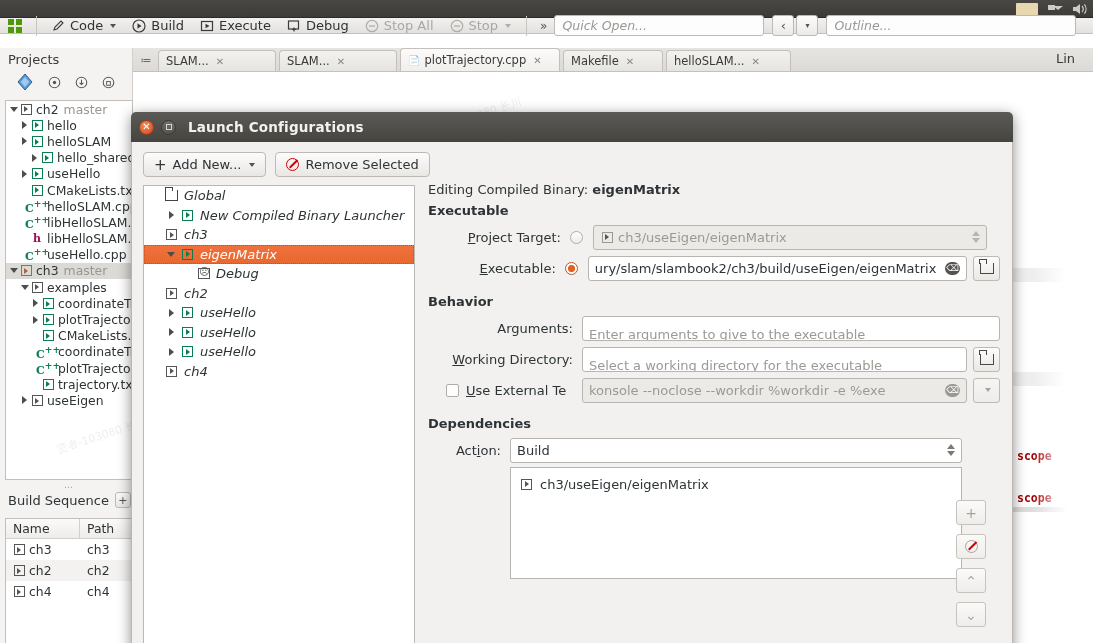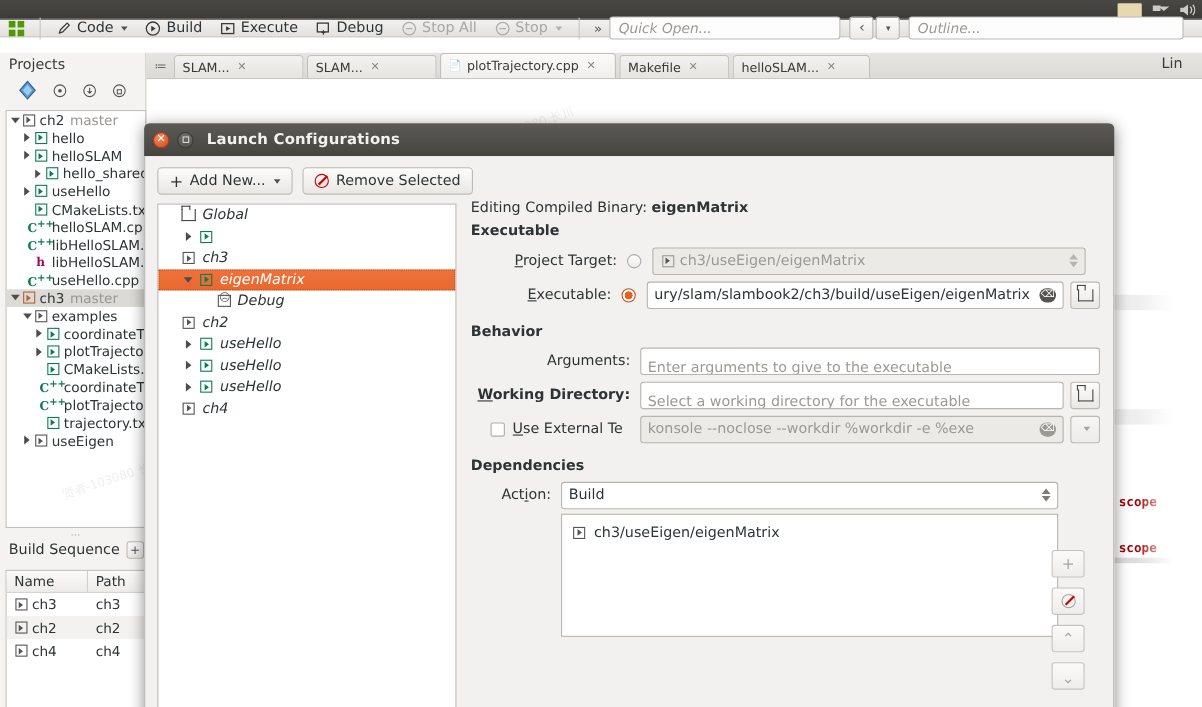--- a/index.html
+++ b/index.html
@@ -589,20 +589,21 @@
                 </span>
     <span>Global</span>
   </div>
   <div class="dtrow" style="padding-left:19px">
     <span class="arrow">
                   <span class="tri-r"></span>
                 </span>
     <span class="ico">
                   <span class="ico-target"></span>
                 </span>
+    <span>New Compiled Binary Launcher</span>
   </div>
   <div class="dtrow" style="padding-left:3px">
     <span class="arrow"></span>
     <span class="ico">
                   <span class="ico-target grey"></span>
                 </span>
     <span>ch3</span>
   </div>
   <div class="dtrow sel" style="padding-left:19px">
     <span class="arrow">
@@ -705,21 +706,21 @@
           <div class="f-sec" style="margin-top:12px;">Behavior</div>
 
           <div class="f-row">
             <div class="f-lbl" style="width:155px;">Arguments:</div>
             <div class="inp" style="width:421px;">
               <span class="ph">Enter arguments to give to the executable</span>
             </div>
           </div>
 
           <div class="f-row">
-            <div class="f-lbl" style="width:155px;font-weight:bold;">
+            <div class="f-lbl" style="width:155px;">
               <span class="u">W</span><span>orking Directory:</span>
             </div>
             <div class="inp" style="width:388px;">
               <span class="ph">Select a working directory for the executable</span>
             </div>
             <div class="sqbtn">
                 <span class="folder2"></span>
               </div>
           </div>
 

